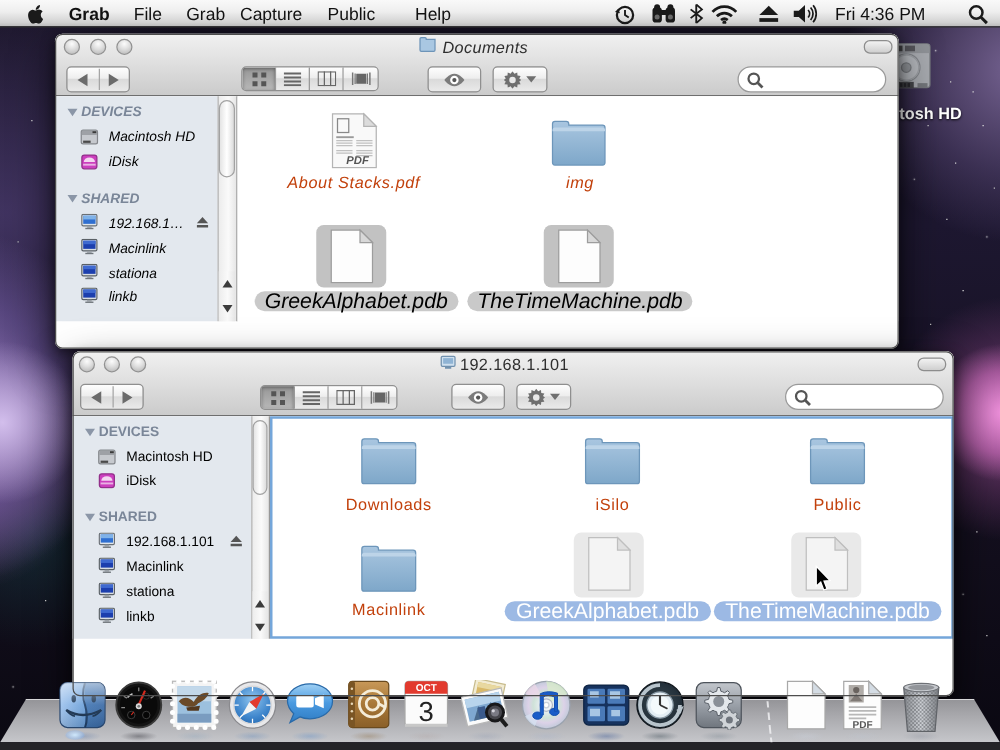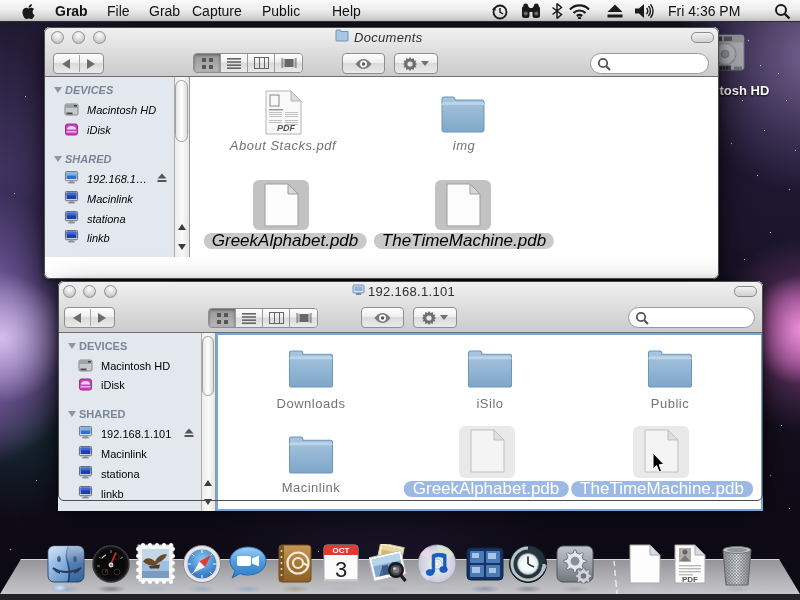--- a/index.html
+++ b/index.html
@@ -54,21 +54,21 @@
 .sbic{position:absolute;width:15px;height:13px;}
 .sbtri{position:absolute;width:0;height:0;border-left:4px solid transparent;border-right:4px solid transparent;border-top:6px solid #8b96a7;}
 .vscroll{position:absolute;background:linear-gradient(90deg,#ececec,#fafafa 55%,#e6e6e6);border-left:1px solid #adadad;border-right:1px solid #989898;box-sizing:border-box;}
 .thumb{position:absolute;left:1px;right:1px;border:1px solid #a2a2a2;border-radius:7px;
  background:linear-gradient(90deg,#e4e4e4,#ffffff 50%,#dcdcdc);box-sizing:border-box;}
 .sarr{position:absolute;left:1px;right:1px;display:flex;align-items:center;justify-content:center;background:linear-gradient(90deg,#ececec,#fafafa 55%,#e6e6e6);}
 .sarr:before{content:"";width:0;height:0;border-left:4px solid transparent;border-right:4px solid transparent;}
 .sarr.up:before{border-bottom:6px solid #3c3c3c;}
 .sarr.dn:before{border-top:6px solid #3c3c3c;}
 .content{position:absolute;background:#fff;}
-.ilabel{position:absolute;font-size:13px;letter-spacing:.5px;color:#737373;text-align:right;white-space:nowrap;transform:translateX(-50%);line-height:14px;}
+.ilabel{position:absolute;font-size:13px;letter-spacing:.5px;color:#c2410c;text-align:right;white-space:nowrap;transform:translateX(-50%);line-height:14px;}
 .pill{position:absolute;font-size:17px;text-align:left;white-space:nowrap;border-radius:9px;line-height:16px;}
 .selrect{position:absolute;background:#c2c2c2;border-radius:6px;}
 .status{position:absolute;left:0;right:0;bottom:0;border-radius:0 0 6px 6px;
  background:linear-gradient(180deg,#ededed 0%,#dadada 55%,#c7c7c7 100%);
  border-top:1px solid #8d8d8d;box-sizing:border-box;
  font-size:12px;color:#333;text-align:center;}
 .grip{position:absolute;right:3px;bottom:3px;width:12px;height:11px;
  background:repeating-linear-gradient(135deg,transparent 0 2px,#909090 2px 3px,#e8e8e8 3px 4px);}
 .dicon{position:absolute;}
 </style>
@@ -277,21 +277,21 @@
  <div class="selrect" style="left:391px;top:153px;width:56px;height:50px;"></div>
  <svg style="position:absolute;left:402px;top:156px;" width="35" height="44" viewBox="0 0 35 44">
   <path d="M1,1 L24,1 L34,11 L34,43 L1,43 Z" fill="#fdfdfd" stroke="#9d9d9d"></path>
   <path d="M24,1 L24,11 L34,11 Z" fill="#d8d8d8" stroke="#9d9d9d"></path>
  </svg>
  <div class="pill" style="left:420px;top:206px;transform:translateX(-50%);background:#c9c9c9;color:#000;padding:0 8px;">TheTimeMachine.pdb</div>
  <div class="winborder"></div>
 </div>
 
 
-<div class="win" id="win2" style="left:58px;top:281px;width:705px;height:220px;">
+<div class="win" id="win2" style="left:58px;top:281px;width:705px;height:276px;">
  <div class="chrome" style="height:52px;"></div>
  <div class="tl" style="left:5px;top:4px;"></div>
  <div class="tl" style="left:25px;top:4px;"></div>
  <div class="tl" style="left:46px;top:4px;"></div>
  <svg style="position:absolute;left:294px;top:3px;" width="13" height="12" viewBox="0 0 13 12">
   <rect x="1" y="1" width="11" height="8" rx="1" fill="#cfe0ef" stroke="#7191ae"></rect>
   <rect x="2.5" y="2.5" width="8" height="4.5" fill="#8fb3d4"></rect>
   <rect x="4" y="9" width="5" height="2" fill="#7191ae"></rect>
  </svg>
  <div class="title" style="left:310px;top:3px;">192.168.1.101</div>

